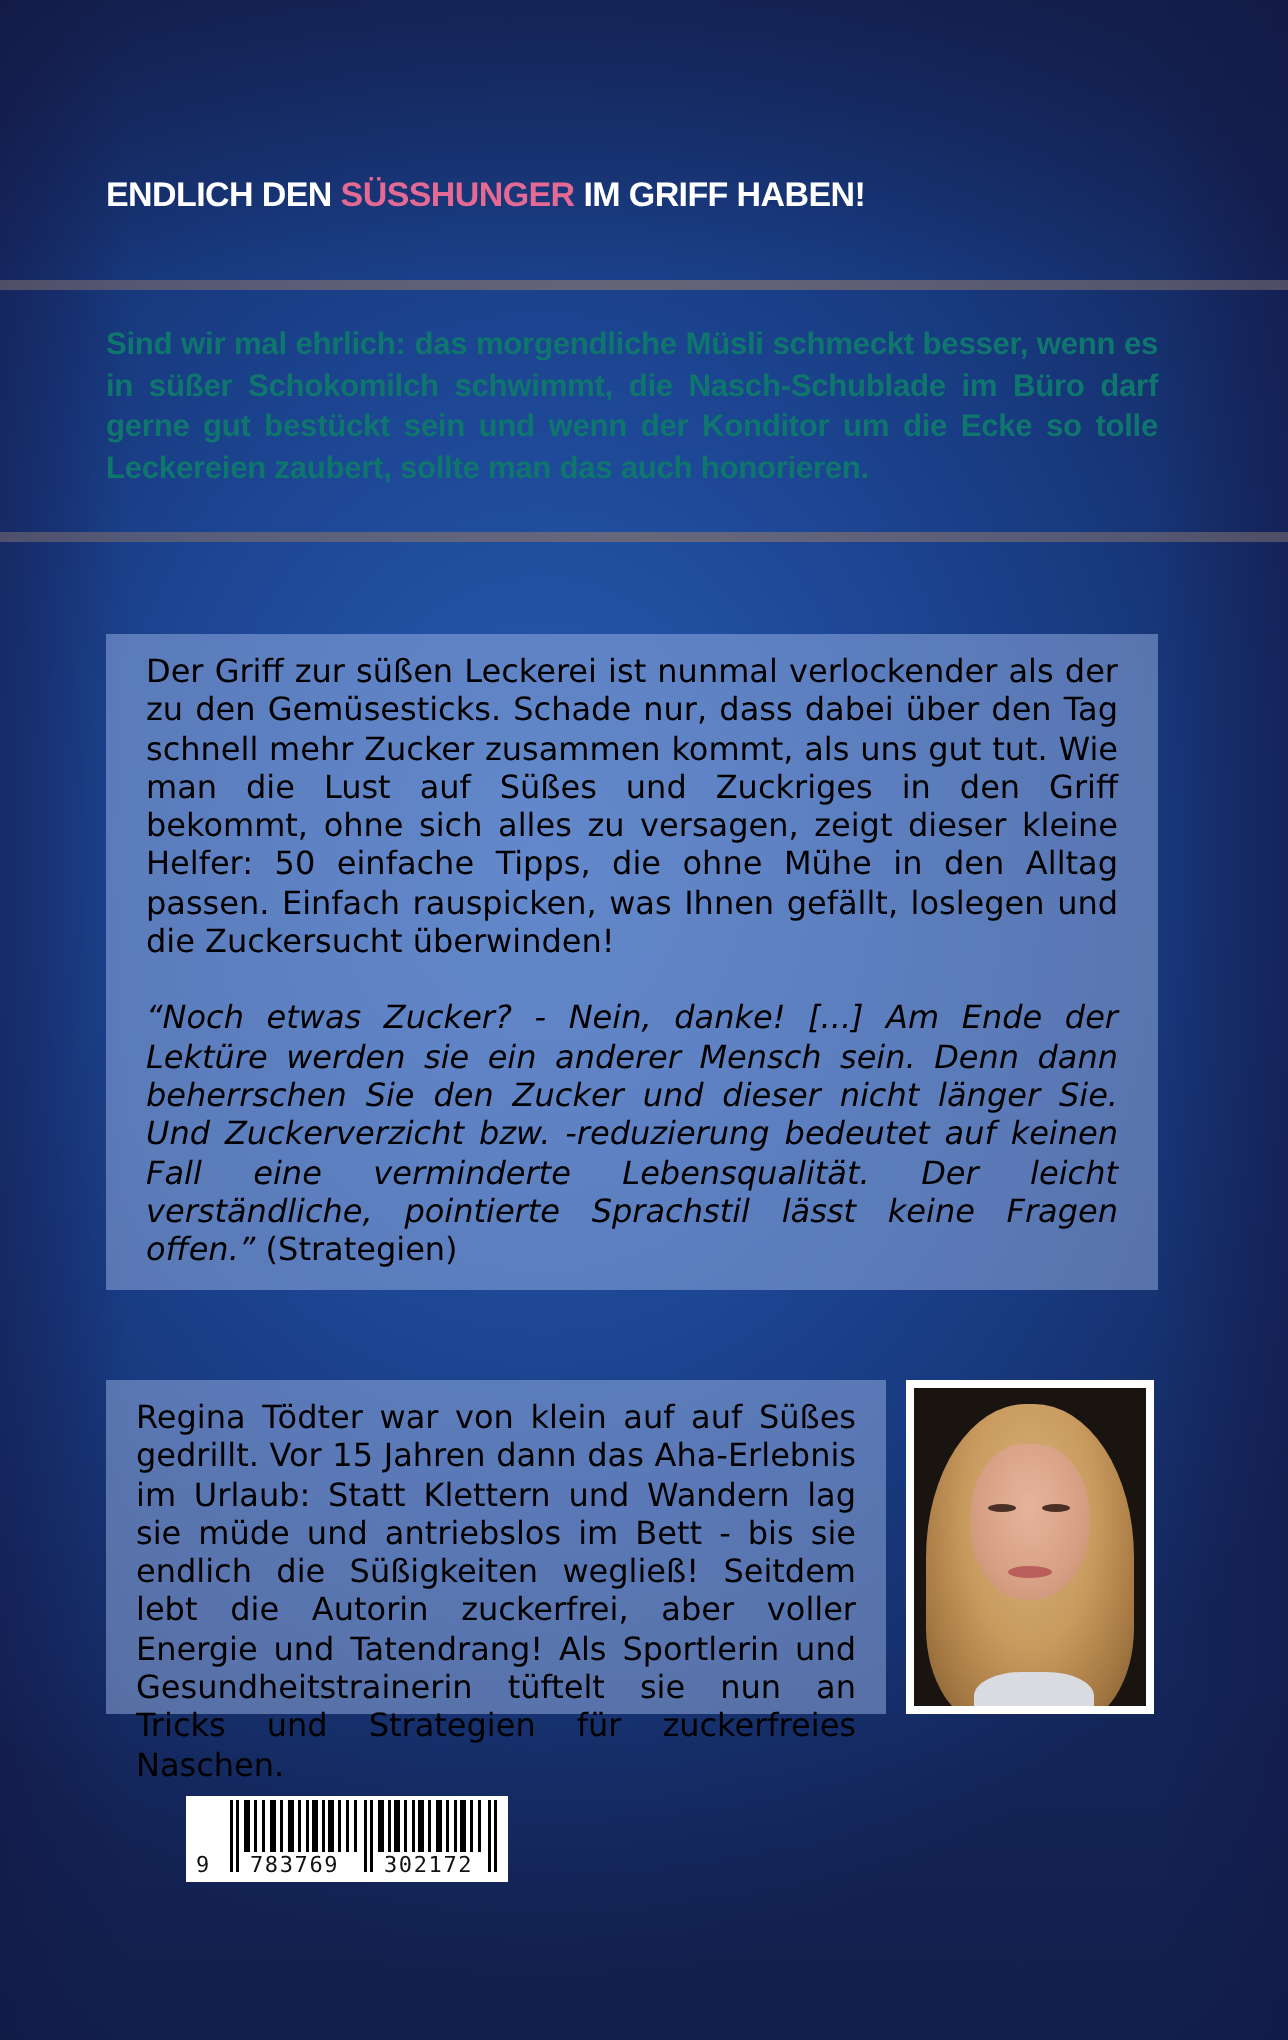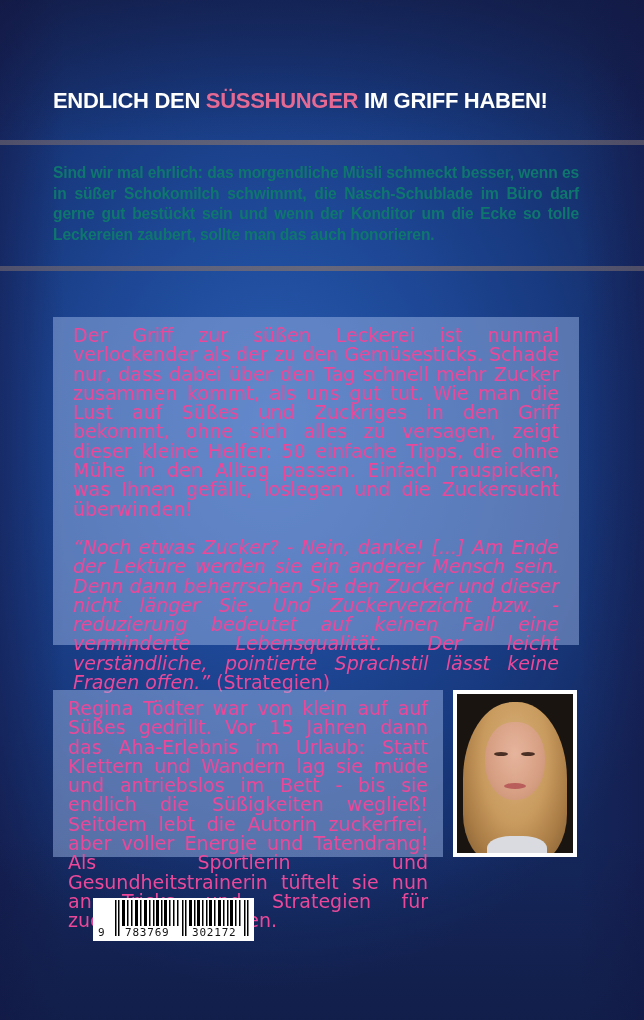--- a/index.html
+++ b/index.html
@@ -12,41 +12,41 @@
     position: absolute; inset: 0;
     background:
       linear-gradient(180deg, rgba(18,22,60,0.55) 0%, rgba(18,22,60,0) 14%),
       linear-gradient(0deg, rgba(16,24,62,0.55) 0%, rgba(16,24,62,0) 18%),
       linear-gradient(90deg, rgba(20,22,70,0.45) 0%, rgba(20,22,70,0) 10%, rgba(20,22,70,0) 90%, rgba(20,22,70,0.45) 100%);
     pointer-events: none;
   }
   .headline {
     position: absolute; left: 53px; top: 88px; width: 540px;
     font-family: "Liberation Sans", sans-serif; font-weight: 700;
-    font-size: 22px; letter-spacing: -0.3px; color: #ffffff; white-space: nowrap;
+    font-size: 17px; letter-spacing: -0.3px; color: #ffffff; white-space: nowrap;
   }
   .headline .accent { color: #e56a93; }
   .rule {
     position: absolute; left: 0; width: 644px; height: 5px;
     background: linear-gradient(90deg, rgba(110,100,110,0.65), rgba(120,110,115,0.8) 50%, rgba(110,100,110,0.65));
   }
   .rule.r1 { top: 140px; }
   .rule.r2 { top: 266px; }
   .intro {
     position: absolute; left: 53px; top: 163px; width: 526px;
     font-family: "Liberation Sans", sans-serif; font-weight: 700;
     font-size: 15.6px; line-height: 20.5px; color: #0f766e;
     text-align: justify; letter-spacing: -0.15px;
   }
   .panel {
     position: absolute;
     background: rgba(160, 185, 235, 0.48);
-    color: #ec4899;
+    color: #000000;
     font-family: "DejaVu Sans", sans-serif;
-    font-size: 19px; line-height: 19.3px;
+    font-size: 16px; line-height: 19.3px;
     text-align: justify; box-sizing: border-box;
   }
   .panel p { margin: 0; }
   .panel-desc { left: 53px; top: 317px; width: 526px; height: 328px; padding: 9px 20px 0 20px; }
   .panel-desc .gap { height: 19px; }
   .panel-desc .quote em { font-style: italic; }
   .panel-author { left: 53px; top: 690px; width: 390px; height: 167px; padding: 9px 15px 16px 15px; }
   .photo {
     position: absolute; left: 453px; top: 690px; width: 124px; height: 167px;
     background: #ffffff; box-sizing: border-box; padding: 4px;

